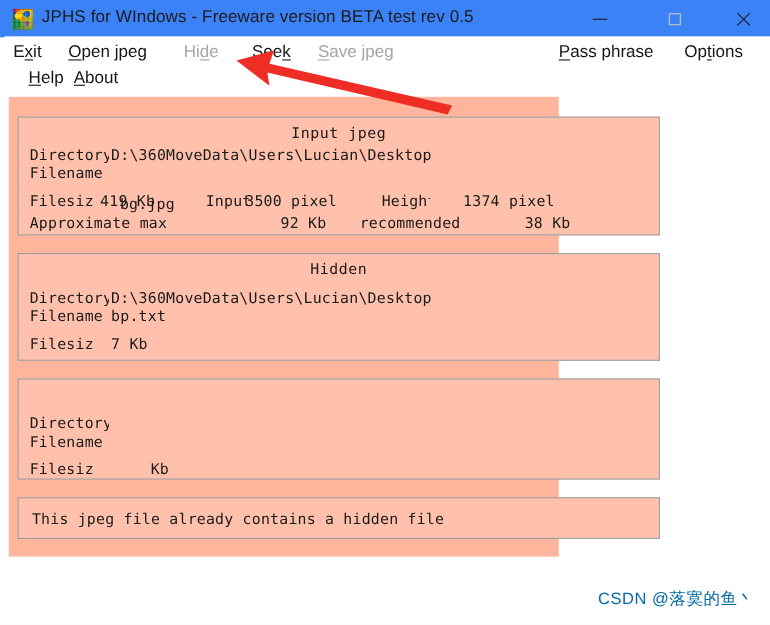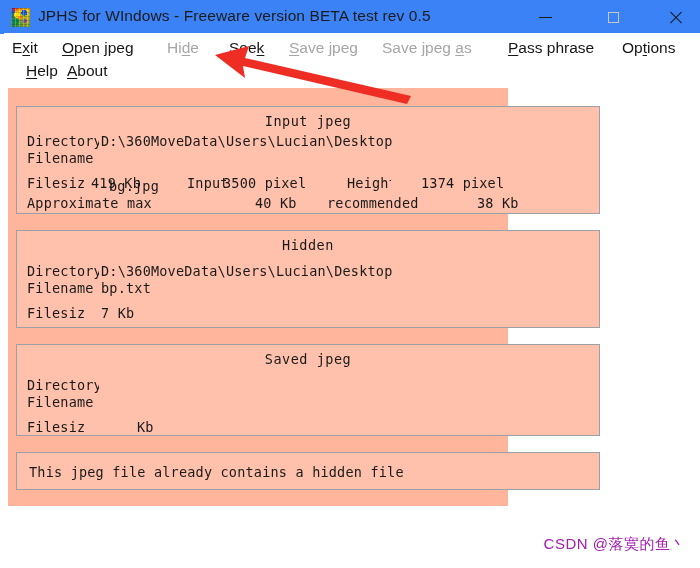--- a/index.html
+++ b/index.html
@@ -175,21 +175,21 @@
     left: 215px; top: 44px;
     width: 210px; height: 62px;
     pointer-events: none;
   }
 
   
   #watermark {
     position: absolute;
     right: 14px; bottom: 14px;
     font-size: 15px;
-    color: #a21caf;
+    color: #0369a1;
     white-space: nowrap;
     letter-spacing: 0.5px;
   }
 </style>
 </head>
 <body>
 
 <div id="app-window">
 
   <div id="title-bar">
@@ -208,21 +208,20 @@
       <div class="ctrl-close"></div>
     </div>
   </div>
 
   <div id="menu-bar">
     <div class="menu-item" id="menu-exit" style="left: 8px; top: 6px;">E<span class="ul">x</span>it</div>
     <div class="menu-item" id="menu-open-jpeg" style="left: 58px; top: 6px;"><span class="ul">O</span>pen jpeg</div>
     <div class="menu-item disabled" id="menu-hide" style="left: 163px; top: 6px;">Hi<span class="ul">d</span>e</div>
     <div class="menu-item" id="menu-seek" style="left: 225px; top: 6px;">See<span class="ul">k</span></div>
     <div class="menu-item disabled" id="menu-save-jpeg" style="left: 285px; top: 6px;"><span class="ul">S</span>ave jpeg</div>
-    <div class="menu-item disabled" id="menu-save-jpeg-as" style="left: 378px; top: 6px;">Save jpeg <span class="ul">a</span>s</div>
     <div class="menu-item" id="menu-pass-phrase" style="left: 504px; top: 6px;"><span class="ul">P</span>ass phrase</div>
     <div class="menu-item" id="menu-options" style="left: 618px; top: 6px;">Op<span class="ul">t</span>ions</div>
     <div class="menu-item" id="menu-help" style="left: 22px; top: 29px;"><span class="ul">H</span>elp</div>
     <div class="menu-item" id="menu-about" style="left: 63px; top: 29px;"><span class="ul">A</span>bout</div>
   </div>
 
   <div id="client-body">
 
     <div class="panel" id="panel-input">
       <div class="panel-title">Input jpeg</div>
@@ -236,40 +235,39 @@
       <div class="lbl-clip" style="left:10px; top:68px; width:58px;">Filesize</div>
       <div class="fld" style="left:74px; top:68px;">419 Kb</div>
 
       <div class="lbl-clip" style="left:170px; top:68px; width:39px;">Input</div>
       <div class="fld" style="left:206px; top:68px;">3500 pixel</div>
 
       <div class="lbl-clip" style="left:330px; top:68px; width:44px;">Height</div>
       <div class="fld" style="left:370px; top:68px;padding-left:34px;">1374 pixel</div>
 
       <div class="fld" style="left:10px; top:88px;">Approximate max</div>
-      <div class="fld" style="left:238px; top:88px;">40 Kb</div>
+      <div class="fld" style="left:238px; top:88px;">92 Kb</div>
       <div class="fld" style="left:310px; top:88px;">recommended</div>
       <div class="fld" style="left:460px; top:88px;">38 Kb</div>
     </div>
 
     <div class="panel" id="panel-hidden">
       <div class="panel-title">Hidden</div>
 
       <div class="lbl-clip" style="left:10px; top:32px; width:72px;">Directory</div>
       <div class="fld" style="left:84px; top:32px;">D:\360MoveData\Users\Lucian\Desktop</div>
 
       <div class="lbl-clip" style="left:10px; top:49px; width:72px;">Filename</div>
       <div class="fld" style="left:84px; top:49px;">bp.txt</div>
 
       <div class="lbl-clip" style="left:10px; top:74px; width:58px;">Filesize</div>
       <div class="fld" style="left:84px; top:74px;">7 Kb</div>
     </div>
 
     <div class="panel" id="panel-saved">
-      <div class="panel-title">Saved jpeg</div>
 
       <div class="lbl-clip" style="left:10px; top:32px; width:72px;">Directory</div>
       <div class="fld" style="left:84px; top:32px;"></div>
 
       <div class="lbl-clip" style="left:10px; top:49px; width:72px;">Filename</div>
       <div class="fld" style="left:84px; top:49px;"></div>
 
       <div class="lbl-clip" style="left:10px; top:74px; width:58px;">Filesize</div>
       <div class="fld" style="left:120px; top:74px;">Kb</div>
     </div>

